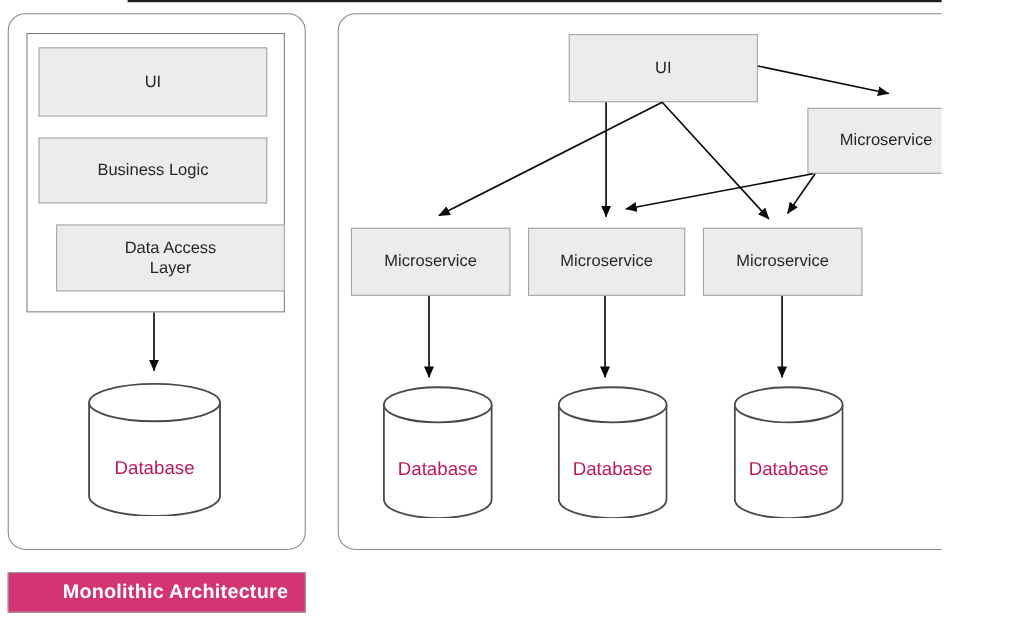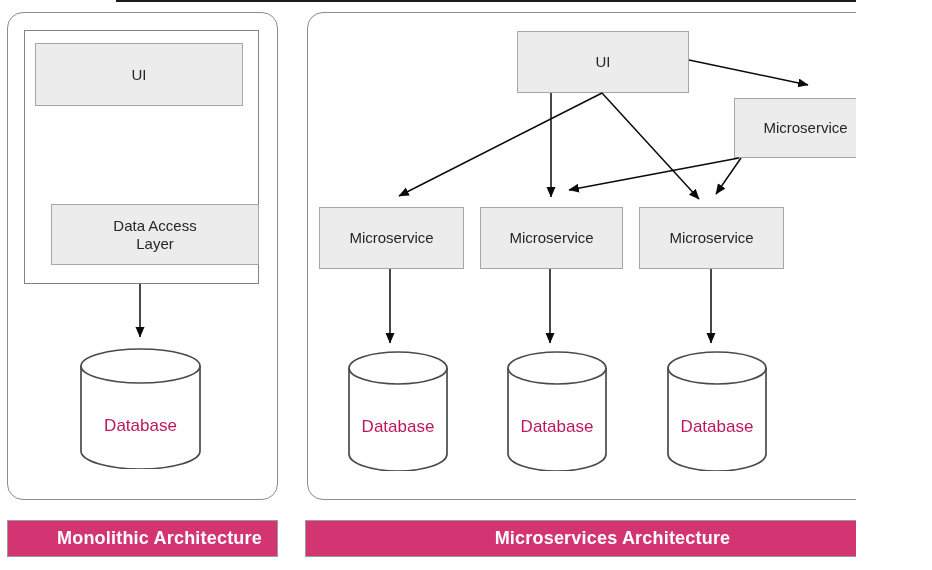--- a/index.html
+++ b/index.html
@@ -105,20 +105,23 @@
 <div class="canvas">
 
   <div class="frame-top"></div>
   <div class="frame-right"></div>
 
   <div class="panel monolith">
     <div class="stack-rect">
       <div class="node layer l0">
         <span class="lbl">UI</span>
       </div>
+      <div class="node layer l1">
+        <span class="lbl">Business Logic</span>
+      </div>
       <div class="node layer l2">
         <span class="lbl">Data Access Layer</span>
       </div>
     </div>
 
     <div class="db mono-db">
       <svg width="121" height="121" viewBox="0 0 121 121">
         <path d="M1,18 V103 A59.5,18 0 0 0 120,103 V18" fill="#ffffff" stroke="#4a4a4a" stroke-width="1.7"></path>
         <ellipse cx="60.5" cy="18" rx="59.5" ry="17" fill="#ffffff" stroke="#4a4a4a" stroke-width="1.7"></ellipse>
       </svg>
@@ -184,17 +187,14 @@
     <line x1="741" y1="158" x2="716" y2="194" stroke="#0a0a0a" stroke-width="1.5" marker-end="url(#ah)"></line>
 
     <line x1="390" y1="269" x2="390" y2="343" stroke="#0a0a0a" stroke-width="1.5" marker-end="url(#ah)"></line>
     <line x1="550" y1="269" x2="550" y2="343" stroke="#0a0a0a" stroke-width="1.5" marker-end="url(#ah)"></line>
     <line x1="711" y1="269" x2="711" y2="343" stroke="#0a0a0a" stroke-width="1.5" marker-end="url(#ah)"></line>
   </svg>
 
   <div class="banner mono">
     <span>Monolithic Architecture</span>
   </div>
-  <div class="banner micro">
-    <span>Microservices Architecture</span>
-  </div>
 
 </div>
 
 </body></html>

